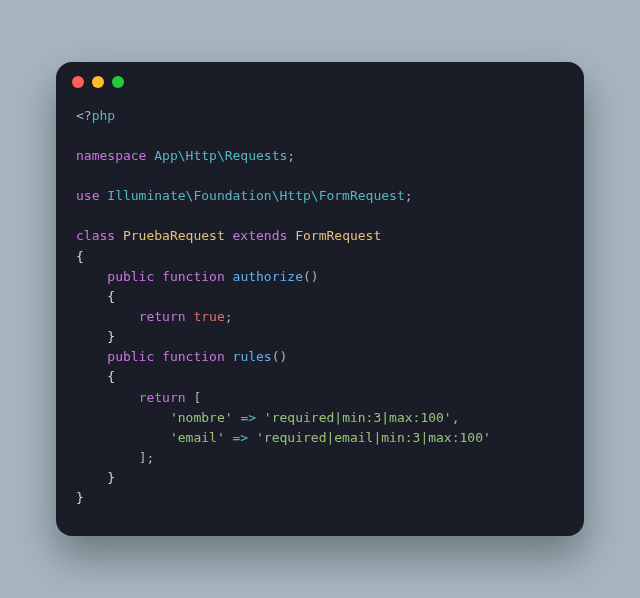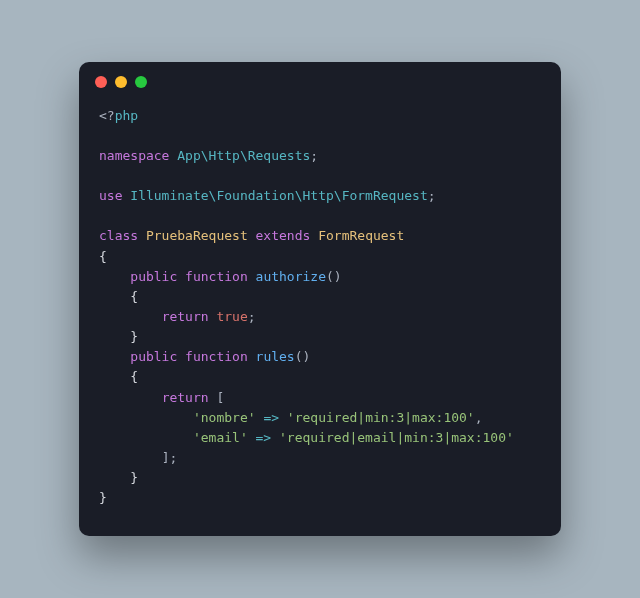--- a/index.html
+++ b/index.html
@@ -6,23 +6,23 @@
   body {
     background: #a7b5bf;
     width: 640px;
     height: 598px;
     display: flex;
     align-items: center;
     justify-content: center;
     font-family: "SF Mono", "Menlo", "Consolas", monospace;
   }
   .window {
-    width: 482px;
+    width: 528px;
     background: #1a1d27;
-    border-radius: 10px;
+    border-radius: 16px;
     box-shadow: 0 20px 40px rgba(0,0,0,0.35);
     overflow: hidden;
   }
   .titlebar {
     padding: 14px 16px 0 16px;
     display: flex;
     gap: 8px;
   }
   .dot {
     width: 12px;

